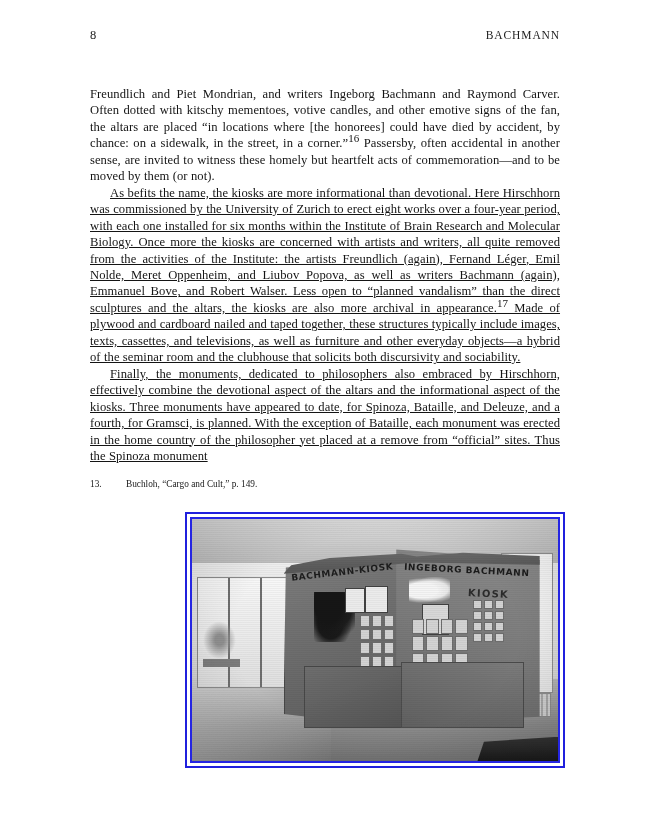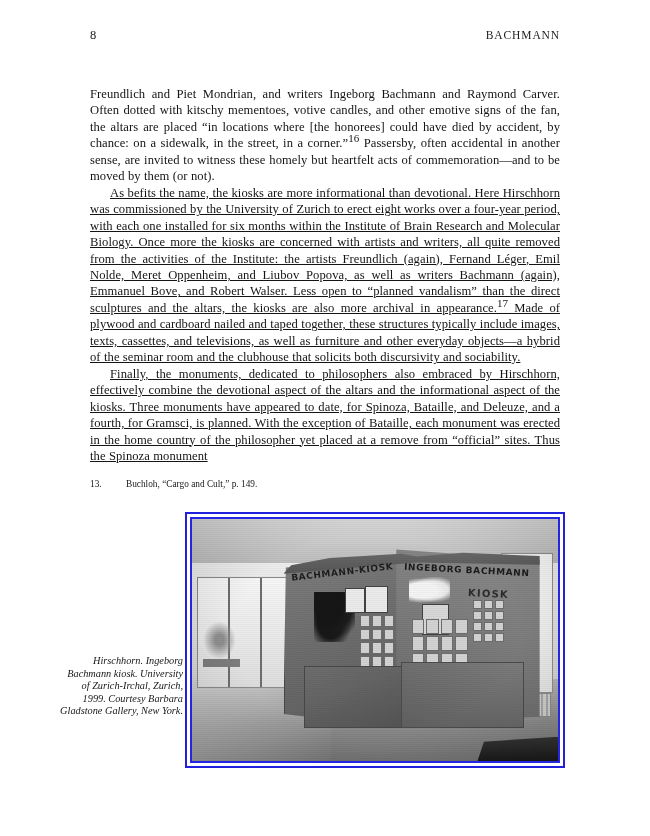--- a/index.html
+++ b/index.html
@@ -352,21 +352,20 @@
 
   </div>
 
   <div class="footnotes">
     <div class="footnote">
       <span class="fn-num">13.</span>
       <span class="fn-text">Buchloh, “Cargo and Cult,” p. 149.</span>
     </div>
   </div>
 
-  <div class="figure-caption">Hirschhorn. Ingeborg Bachmann kiosk. University of Zurich-Irchal, Zurich, 1999. Courtesy Barbara Gladstone Gallery, New York.</div>
 
   <div class="figure">
     <div class="figure-inner">
       <div class="photo">
 
         <div class="ph-ceiling"></div>
         <div class="ph-backwall"></div>
         <div class="ph-floor"></div>
 
         <div class="ph-window-left"></div>

